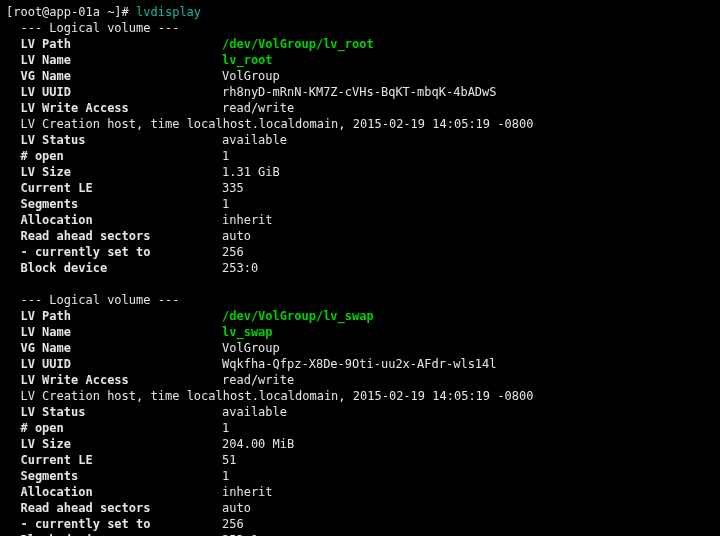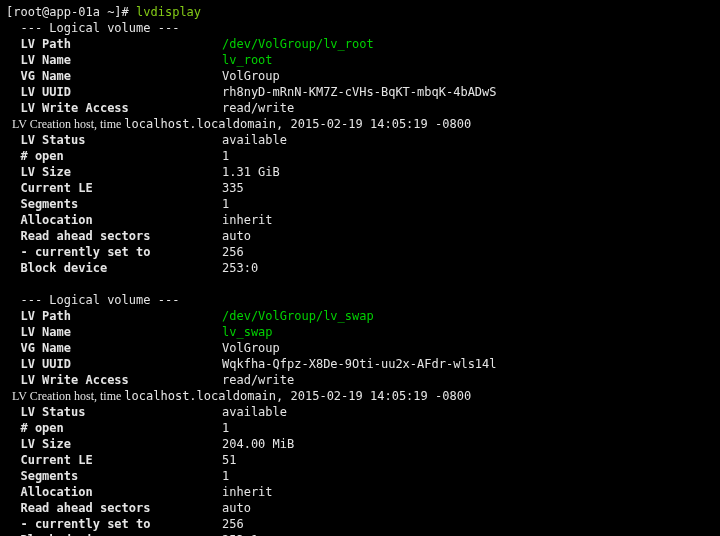--- a/index.html
+++ b/index.html
@@ -11,22 +11,22 @@
     overflow: hidden;
   }
   .terminal {
     font-family: "Lucida Console", Monaco, monospace;
     font-size: 12px;
     line-height: 16px;
     color: #e5e5e5;
     padding: 4px 6px;
     white-space: pre;
   }
-  .yellow { color: #84cc16; }
-  .green  { color: #00d000; }
+  .yellow { color: #14b8a6; }
+  .green  { color: #00d000; font-weight: bold; }
   .row { display: block; }
   .lbl { display: inline-block; width: 216px; font-weight: bold; }
-  .lbl2 { display: inline-block; font-family: Liberation Serif, serif; }
+  .lbl2 { display: inline-block; }
 </style>
 </head>
 <body>
 
 <div class="terminal"><span class="row"><span>[root@app-01a ~]# </span><span class="yellow">lvdisplay</span></span><div id="body"><span class="row">  --- Logical volume ---</span><span class="row"><span class="lbl">  LV Path</span><span class="green">/dev/VolGroup/lv_root</span></span><span class="row"><span class="lbl">  LV Name</span><span class="green">lv_root</span></span><span class="row"><span class="lbl">  VG Name</span><span>VolGroup</span></span><span class="row"><span class="lbl">  LV UUID</span><span>rh8nyD-mRnN-KM7Z-cVHs-BqKT-mbqK-4bADwS</span></span><span class="row"><span class="lbl">  LV Write Access</span><span>read/write</span></span><span class="row"><span class="lbl2">  LV Creation host, time </span><span>localhost.localdomain, 2015-02-19 14:05:19 -0800</span></span><span class="row"><span class="lbl">  LV Status</span><span>available</span></span><span class="row"><span class="lbl">  # open</span><span>1</span></span><span class="row"><span class="lbl">  LV Size</span><span>1.31 GiB</span></span><span class="row"><span class="lbl">  Current LE</span><span>335</span></span><span class="row"><span class="lbl">  Segments</span><span>1</span></span><span class="row"><span class="lbl">  Allocation</span><span>inherit</span></span><span class="row"><span class="lbl">  Read ahead sectors</span><span>auto</span></span><span class="row"><span class="lbl">  - currently set to</span><span>256</span></span><span class="row"><span class="lbl">  Block device</span><span>253:0</span></span><span class="row"> </span><span class="row">  --- Logical volume ---</span><span class="row"><span class="lbl">  LV Path</span><span class="green">/dev/VolGroup/lv_swap</span></span><span class="row"><span class="lbl">  LV Name</span><span class="green">lv_swap</span></span><span class="row"><span class="lbl">  VG Name</span><span>VolGroup</span></span><span class="row"><span class="lbl">  LV UUID</span><span>Wqkfha-Qfpz-X8De-9Oti-uu2x-AFdr-wls14l</span></span><span class="row"><span class="lbl">  LV Write Access</span><span>read/write</span></span><span class="row"><span class="lbl2">  LV Creation host, time </span><span>localhost.localdomain, 2015-02-19 14:05:19 -0800</span></span><span class="row"><span class="lbl">  LV Status</span><span>available</span></span><span class="row"><span class="lbl">  # open</span><span>1</span></span><span class="row"><span class="lbl">  LV Size</span><span>204.00 MiB</span></span><span class="row"><span class="lbl">  Current LE</span><span>51</span></span><span class="row"><span class="lbl">  Segments</span><span>1</span></span><span class="row"><span class="lbl">  Allocation</span><span>inherit</span></span><span class="row"><span class="lbl">  Read ahead sectors</span><span>auto</span></span><span class="row"><span class="lbl">  - currently set to</span><span>256</span></span><span class="row"><span class="lbl">  Block device</span><span>253:1</span></span></div></div>
 
 </body></html>

